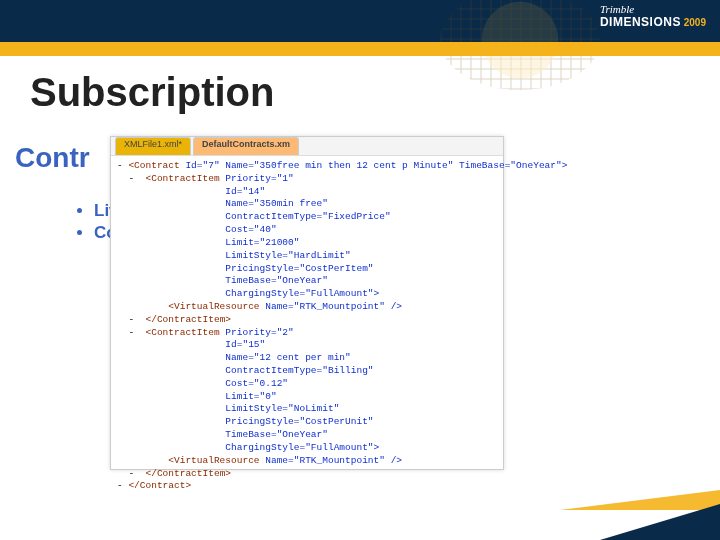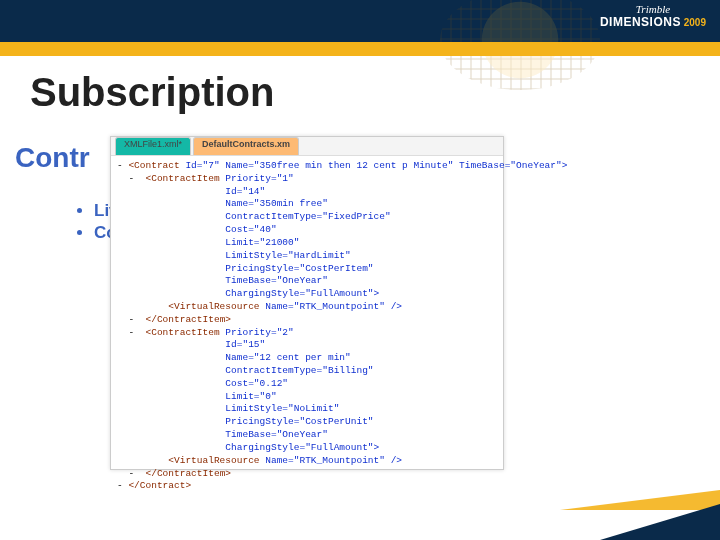--- a/index.html
+++ b/index.html
@@ -3,36 +3,36 @@
 <meta charset="utf-8">
 <style>
   html,body{margin:0;padding:0;width:720px;height:540px;font-family:Arial,Helvetica,sans-serif;background:#fff;overflow:hidden}
   .slide{position:relative;width:720px;height:540px}
   .topband{position:absolute;left:0;top:0;width:720px;height:42px;background:#0a2a4a}
   .globe{position:absolute;right:120px;top:-10px;width:160px;height:100px;opacity:.25;
     background:radial-gradient(circle at 50% 50%, rgba(244,179,26,.5) 0 40%, transparent 41%),
                repeating-linear-gradient(0deg, rgba(125,86,18,.5) 0 2px, transparent 2px 10px),
                repeating-linear-gradient(90deg, rgba(125,86,18,.5) 0 2px, transparent 2px 10px);
     border-radius:50%}
-  .logo{position:absolute;right:14px;top:4px;color:#fff;font-size:10px;text-align:center;line-height:1.05}
+  .logo{position:absolute;right:14px;top:4px;color:#fff;font-size:10px;text-align:left;line-height:1.05}
   .logo .t{font-family:Georgia,serif;font-style:italic;font-size:11px}
   .logo .d{font-weight:900;letter-spacing:.5px;font-size:12px}
   .logo .y{color:#f4b31a;font-weight:700;font-size:10px}
   .yellowrule{position:absolute;left:0;top:42px;width:720px;height:14px;background:#f4b31a}
   .title{position:absolute;left:30px;top:70px;font-size:40px;font-weight:700;color:#222}
   .subtitle{position:absolute;left:15px;top:142px;font-size:28px;font-weight:700;color:#3a63c0}
   .bullets{position:absolute;left:38px;top:182px;font-size:17px;font-weight:700;color:#3a63c0}
   .bullets li{margin:2px 16px}
   .sub{position:absolute;left:74px;top:228px;color:#3a63c0;font-size:16px}
   .sub li{margin:3px 0;list-style:none}
   .sub li::before{content:"• ";}
   
   .panel{position:absolute;left:110px;top:136px;width:392px;height:332px;background:#fff;border:1px solid #ccc;box-shadow:0 0 4px rgba(0,0,0,.15);font-size:10px}
   .tabs{height:18px;background:#f4f4f4;border-bottom:1px solid #ddd;display:flex;align-items:flex-end;padding-left:4px}
-  .tab{height:16px;padding:1px 8px 0;border:1px solid #ccc;border-bottom:none;margin-right:2px;background:#14b8a6;border-radius:3px 3px 0 0;font-size:9px;color:#444}
+  .tab{height:16px;padding:1px 8px 0;border:1px solid #ccc;border-bottom:none;margin-right:2px;background:#eab308;border-radius:3px 3px 0 0;font-size:9px;color:#444}
   .tab.active{background:#fdba74;font-weight:bold}
   .code{font-family:"Courier New",monospace;font-size:9.5px;line-height:1.35;color:#000;padding:4px 6px;white-space:pre}
   .blue{color:#1030d0}
   .brown{color:#8b2a00}
   .corner{position:absolute;right:0;bottom:0;width:0;height:0;border-left:120px solid transparent;border-bottom:36px solid #0a2a4a}
   .corner-y{position:absolute;right:0;bottom:30px;width:0;height:0;border-left:160px solid transparent;border-bottom:20px solid #f4b31a;opacity:.9}
 </style>
 </head>
 <body>
 <div class="slide">

